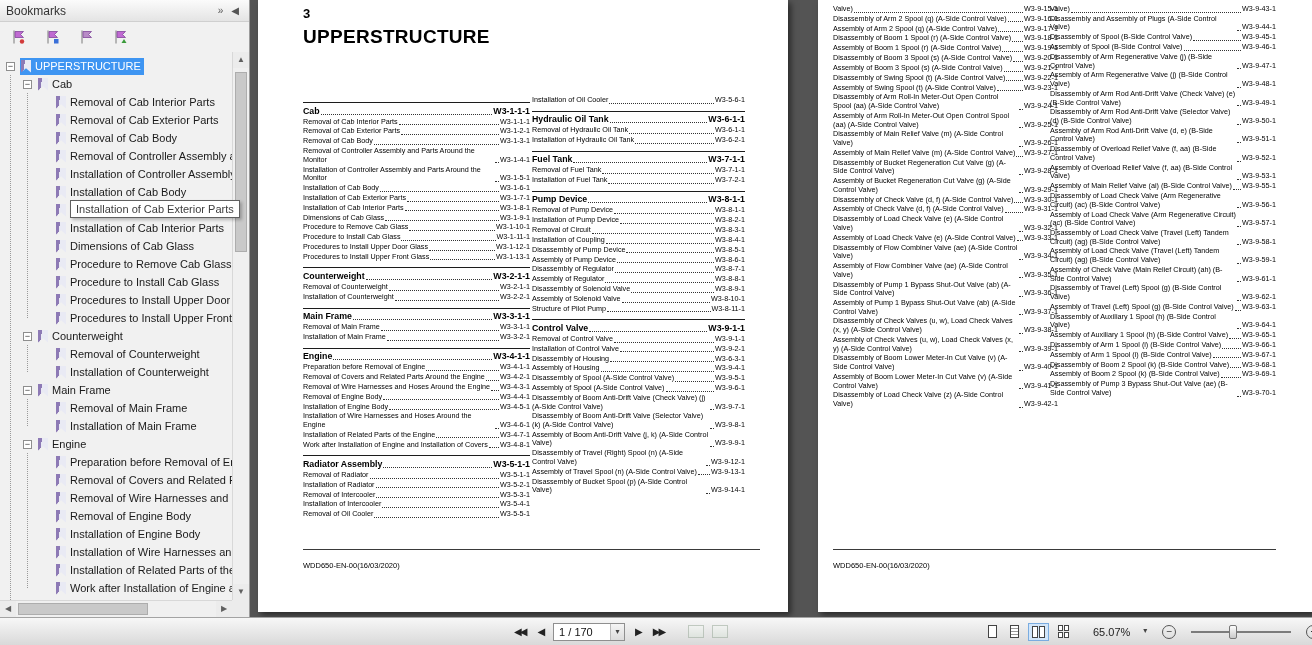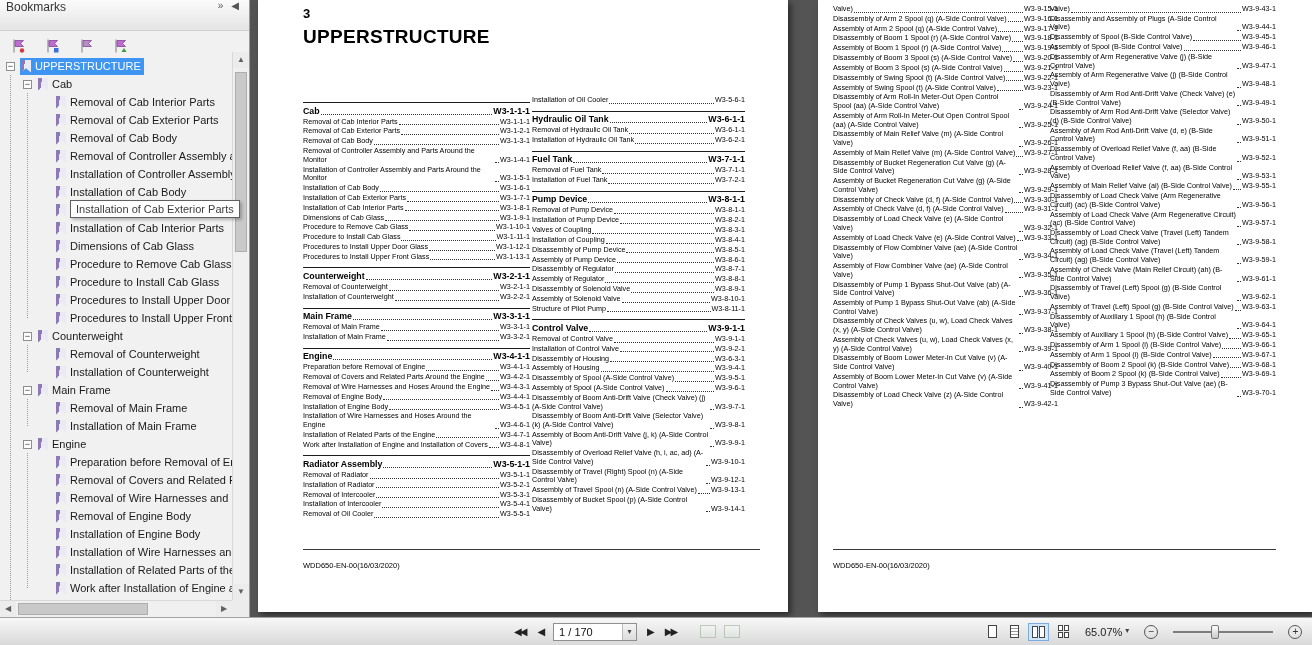--- a/index.html
+++ b/index.html
@@ -1,21 +1,21 @@
 <!DOCTYPE html>
 <html><head>
 <meta charset="utf-8">
 <style>
   html,body{margin:0;padding:0;}
   body{width:1312px;height:645px;overflow:hidden;font-family:"Liberation Sans",sans-serif;background:#545454;}
   .app{position:relative;width:1312px;height:645px;overflow:hidden;}
 
   
   .sidebar{position:absolute;left:0;top:0;width:250px;height:617px;background:#f1f1f1;border-right:1px solid #9b9b9b;box-sizing:border-box;}
-  .sb-header{height:31px;background:linear-gradient(#fbfbfb,#e4e4e4);border-bottom:1px solid #cfcfcf;display:flex;padding:0 6px;box-sizing:border-box;}
+  .sb-header{height:22px;background:linear-gradient(#fbfbfb,#e4e4e4);border-bottom:1px solid #cfcfcf;display:flex;align-items:center;padding:0 6px;box-sizing:border-box;}
   .sb-title{flex:1;font-size:12px;color:#333;}
   .sb-hbtn{font-size:10px;color:#555;padding:0 4px;cursor:default;}
   .sb-tools{height:30px;display:flex;align-items:center;gap:18px;padding:0 10px;box-sizing:border-box;}
   .bm-tool{display:inline-flex;width:16px;height:16px;}
   .tree{position:absolute;left:0;top:52px;right:17px;bottom:17px;overflow:hidden;padding-top:5px;box-sizing:border-box;position:absolute;}
   .tree-row{height:18px;line-height:18px;display:flex;align-items:center;white-space:nowrap;overflow:hidden;font-size:11px;color:#1a1a1a;position:relative;z-index:1;}
   .expander{width:9px;height:9px;box-sizing:border-box;border:1px solid #8e8e8e;background:#fff;color:#333;font-size:9px;line-height:6px;text-align:center;margin-right:5px;flex:none;}
   .ex-spacer{width:15px;flex:none;}
   .sel-wrap{display:inline-flex;align-items:center;height:17px;padding:0 3px 0 1px;}
   .flag{width:10px;height:13px;margin-right:4px;flex:none;clip-path:polygon(0 0,100% 0,100% 100%,50% 68%,0 100%);background:linear-gradient(100deg,#8d7ab5 0 34%,#e9eaf4 34%);}
@@ -53,34 +53,34 @@
   .dots{flex:1 1 4px;min-width:4px;border-bottom:1px dotted #333;margin:0 1px 1px 1px;}
   .pp{white-space:nowrap;}
   .pfooter{position:absolute;top:549px;border-top:1px solid #3a3a3a;padding-top:11px;font-size:7.5px;color:#000;}
   .p1 .pfooter{left:45px;right:28px;}
   .p2 .pfooter{left:15px;right:36px;}
 
   
   .statusbar{position:absolute;left:0;bottom:0;width:1312px;height:28px;background:linear-gradient(#f7f7f7,#d9d9d9);border-top:1px solid #a3a3a3;box-sizing:border-box;}
   .nav-group{position:absolute;left:512px;top:0;height:27px;display:flex;align-items:center;gap:8px;}
   .nav-btn{font-size:10px;color:#222;letter-spacing:-2px;padding:0 2px;cursor:default;}
-  .page-combo{width:84px;height:18px;background:#fff;border:1px solid #8f8f8f;box-sizing:border-box;display:flex;align-items:center;font-size:11px;color:#111;}
+  .page-combo{width:72px;height:18px;background:#fff;border:1px solid #8f8f8f;box-sizing:border-box;display:flex;align-items:center;font-size:11px;color:#111;}
   .combo-val{flex:1;padding-left:5px;}
   .combo-arrow{width:13px;height:16px;border-left:1px solid #bbb;background:linear-gradient(#f4f4f4,#dcdcdc);font-size:8px;color:#444;text-align:center;line-height:16px;}
   .grid-tool{width:16px;height:13px;box-sizing:border-box;border:1px solid #9bab9b;background:linear-gradient(#f3f7f3,#dde6dd),linear-gradient(#b8c4b8 1px,transparent 1px),linear-gradient(90deg,#b8c4b8 1px,transparent 1px);background-size:100% 100%,5px 4px,5px 4px;opacity:.55;}
   .grid-tool.first{margin-left:14px;}
   .view-group{position:absolute;left:985px;top:0;height:27px;display:flex;align-items:center;gap:7px;}
   .vm{display:inline-flex;align-items:center;justify-content:center;padding:2px 3px;gap:1px;}
   .vm.active{background:#d2e6fa;outline:1px solid #7aace0;}
   .pgr{display:inline-block;width:9px;height:13px;background:#fff;border:1px solid #444;box-sizing:border-box;}
   .pgr.lines{background-image:linear-gradient(#999 1px,transparent 1px);background-size:100% 3px;background-position:0 2px;}
   .pgr.half{width:6px;height:12px;}
   .pgr.mini{width:5px;height:6px;}
   .two-col{display:inline-flex;flex-direction:column;gap:1px;}
-  .zoom-combo{display:flex;align-items:flex-start;gap:3px;margin-left:6px;font-size:11px;color:#222;}
+  .zoom-combo{display:flex;align-items:flex-start;gap:13px;margin-left:14px;font-size:11px;color:#222;}
   .combo-arrow2{font-size:8px;color:#444;}
   .zoom-btn{width:14px;height:14px;border:1px solid #555;border-radius:50%;font-size:10px;line-height:12px;text-align:center;color:#333;box-sizing:border-box;margin-left:8px;}
   .zoom-slider{position:relative;width:100px;height:14px;margin-left:8px;}
   .zoom-slider::before{content:"";position:absolute;left:0;right:0;top:6px;height:2px;background:#7c7c7c;}
   .zthumb{position:absolute;left:38px;top:0;width:8px;height:14px;background:linear-gradient(#fdfdfd,#c9c9c9);border:1px solid #777;border-radius:2px;box-sizing:border-box;}
 </style>
 </head>
 <body>
 
 <div class="app">
@@ -584,21 +584,21 @@
             <span class="tt">Removal of Pump Device</span>
             <span class="dots"></span>
             <span class="pp">W3-8-1-1</span>
           </div>
           <div class="toc-e">
             <span class="tt">Installation of Pump Device</span>
             <span class="dots"></span>
             <span class="pp">W3-8-2-1</span>
           </div>
           <div class="toc-e">
-            <span class="tt">Valves of Coupling</span>
+            <span class="tt">Removal of Circuit</span>
             <span class="dots"></span>
             <span class="pp">W3-8-3-1</span>
           </div>
           <div class="toc-e">
             <span class="tt">Installation of Coupling</span>
             <span class="dots"></span>
             <span class="pp">W3-8-4-1</span>
           </div>
           <div class="toc-e">
             <span class="tt">Disassembly of Pump Device</span>
@@ -677,25 +677,20 @@
           </div>
           <div class="toc-e">
             <span class="tt">Disassembly of Boom Anti-Drift Valve (Selector Valve) (k) (A-Side Control Valve)</span>
             <span class="dots"></span>
             <span class="pp">W3-9-8-1</span>
           </div>
           <div class="toc-e">
             <span class="tt">Assembly of Boom Anti-Drift Valve (j, k) (A-Side Control Valve)</span>
             <span class="dots"></span>
             <span class="pp">W3-9-9-1</span>
-          </div>
-          <div class="toc-e">
-            <span class="tt">Disassembly of Overload Relief Valve (h, i, ac, ad) (A-Side Control Valve)</span>
-            <span class="dots"></span>
-            <span class="pp">W3-9-10-1</span>
           </div>
           <div class="toc-e">
             <span class="tt">Disassembly of Travel (Right) Spool (n) (A-Side Control Valve)</span>
             <span class="dots"></span>
             <span class="pp">W3-9-12-1</span>
           </div>
           <div class="toc-e">
             <span class="tt">Assembly of Travel Spool (n) (A-Side Control Valve)</span>
             <span class="dots"></span>
             <span class="pp">W3-9-13-1</span>

